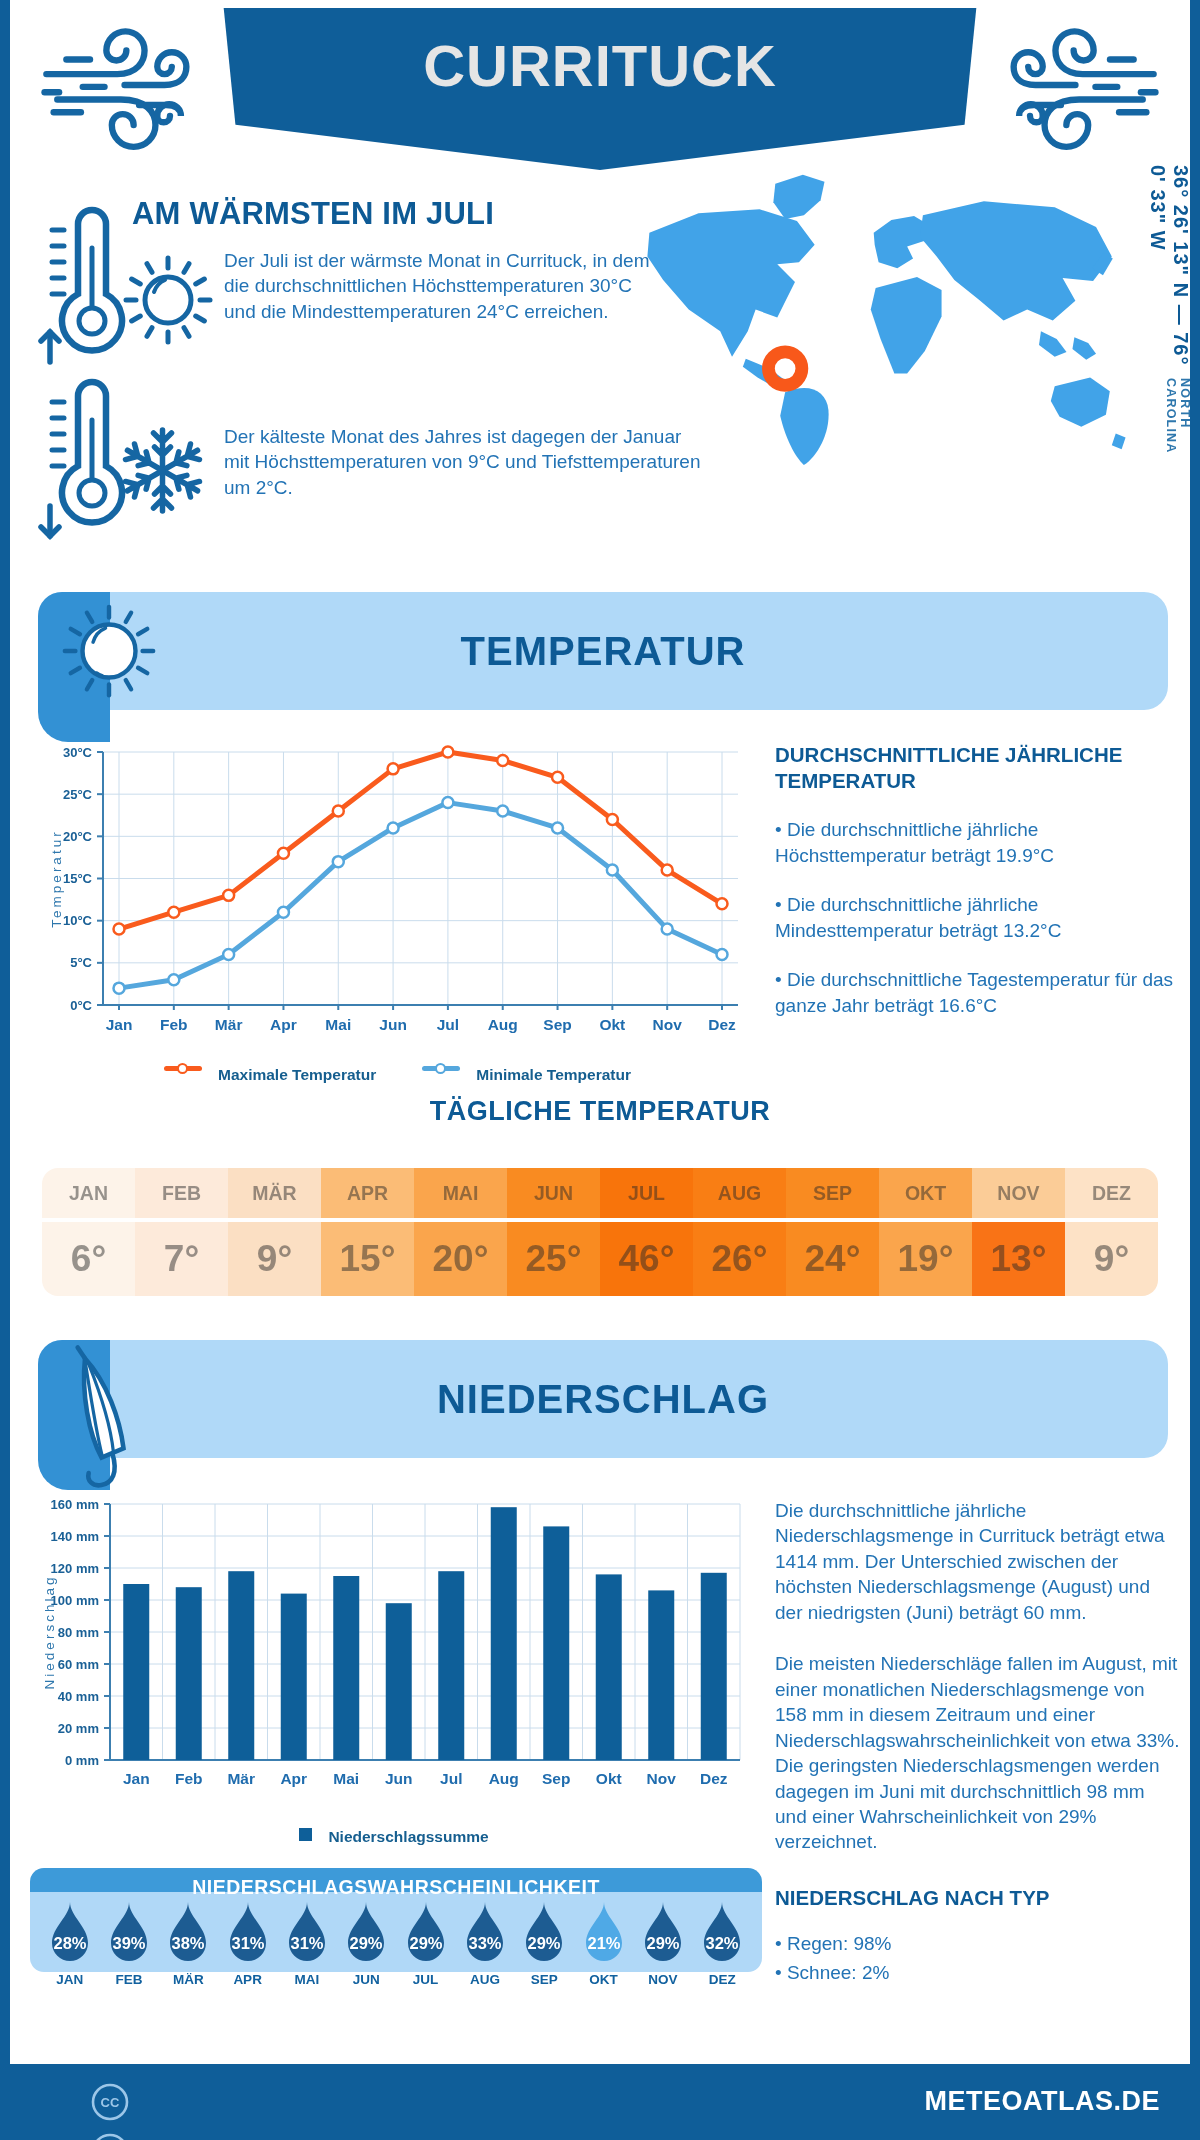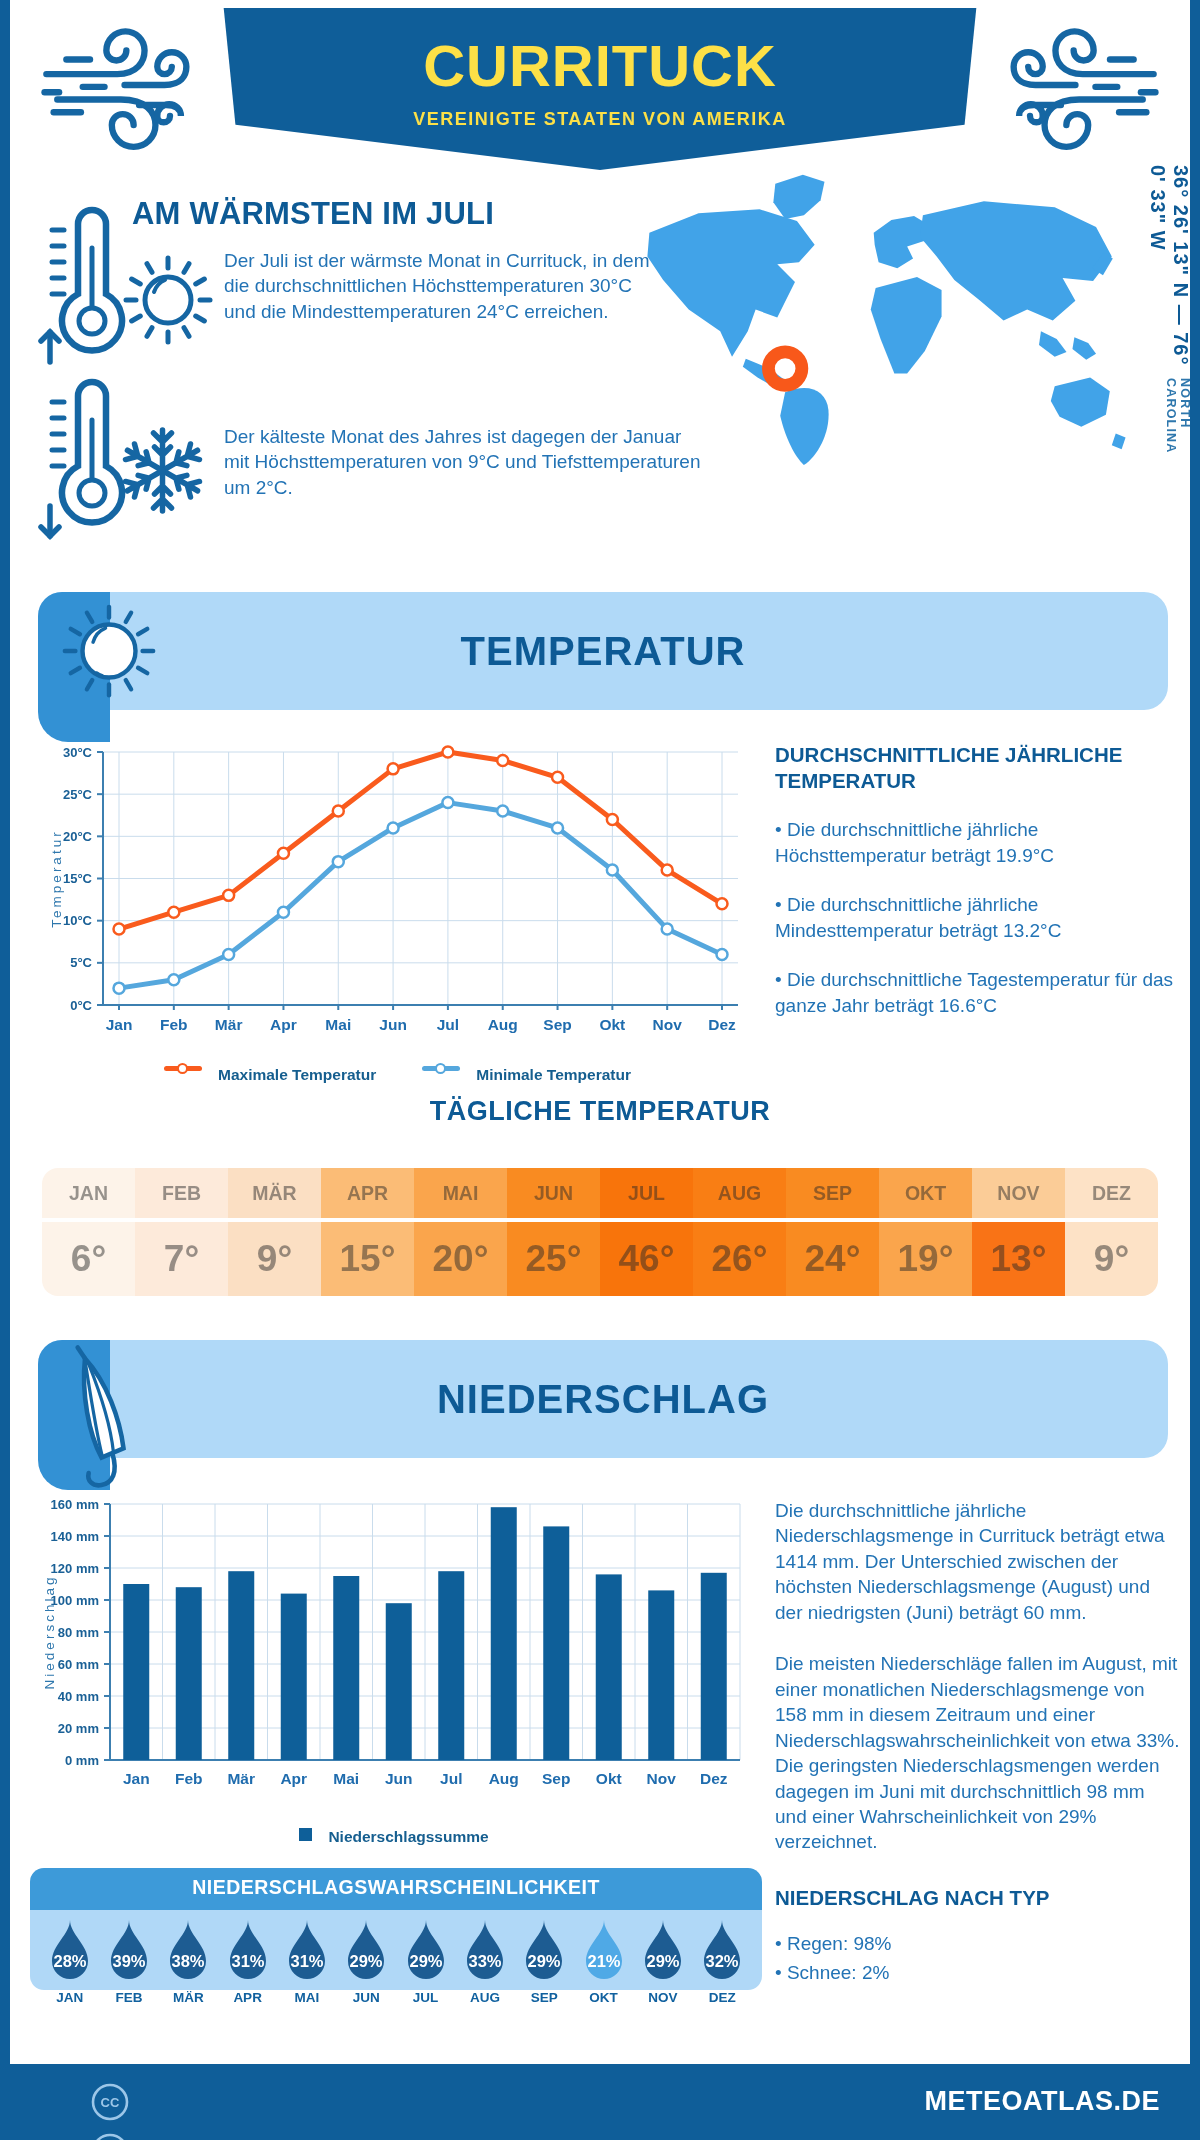--- a/index.html
+++ b/index.html
@@ -4,21 +4,21 @@
 <style>
   html,body{margin:0;padding:0;background:#e8eef2;}
   .page{position:relative;width:1200px;height:2140px;margin:0 auto;background:#ffffff;
         font-family:"Liberation Sans",sans-serif;overflow:hidden;}
   .abs{position:absolute;}
   
   .side-border{position:absolute;top:0;bottom:0;width:10px;background:#0f5e99;z-index:60;}
   .side-border.left{left:0}.side-border.right{right:0}
   
   .banner{left:208px;top:8px;width:784px;height:162px;background:#0f5e99;
-          clip-path:polygon(2% 0,98% 0,96.5% 72%,50% 100%,3.5% 72%);text-align:center;color:#fde047;z-index:5;}
+          clip-path:polygon(2% 0,98% 0,96.5% 72%,50% 100%,3.5% 72%);text-align:center;color:#e5e5e5;z-index:5;}
   .banner h1{margin:24px 0 0 0;font-size:58px;font-weight:800;letter-spacing:1px;}
   .banner .sub{margin-top:10px;font-size:18px;font-weight:600;letter-spacing:1.5px;}
   
   .h-blue{color:#0d5a95;font-weight:800;}
   .big-h{font-size:31px;letter-spacing:.2px;}
   .body-t{color:#2273b5;font-size:19px;line-height:1.34;}
   
   .sec-light{height:118px;background:#b0d9f8;border-radius:24px;}
   .sec-dark{width:72px;height:150px;background:#3391d4;border-radius:24px 0 0 30px;}
   .sec-title{font-size:40px;font-weight:800;color:#0d5a95;letter-spacing:1px;line-height:118px;text-align:center;}
@@ -33,21 +33,21 @@
   .trow.vals .tcell:first-child{border-bottom-left-radius:16px;}
   .trow.vals .tcell:last-child{border-bottom-right-radius:16px;}
   
   .legend{display:flex;justify-content:center;align-items:center;gap:46px;color:#155e8f;font-size:15.5px;font-weight:600;}
   .lg-item{display:flex;align-items:flex-start;gap:16px;}
   .lg-line{width:38px;height:5px;border-radius:3px;position:relative;}
   .lg-line i{position:absolute;left:13px;top:-3.5px;width:7px;height:7px;border-radius:50%;background:#fff;border:2.5px solid currentColor;display:block;}
   .lg-sq{width:13px;height:13px;background:#0e5f99;display:inline-block;}
   
   .prob{left:30px;top:1868px;width:732px;}
-  .prob-head{height:42px;background:#3d9ad9;border-radius:14px 14px 0 0;color:#fff;font-weight:800;
+  .prob-head{height:24px;background:#3d9ad9;border-radius:14px 14px 0 0;color:#fff;font-weight:800;
              font-size:19.5px;letter-spacing:.5px;text-align:center;line-height:38px;}
   .prob-body{height:80px;background:#b0d8f7;border-radius:0 0 14px 14px;display:flex;
              justify-content:space-around;align-items:flex-start;padding:8px 10px 0 10px;box-sizing:border-box;}
   .drop-wrap{text-align:center;width:54px;}
   .drop-wrap .mon{font-size:13.5px;font-weight:800;color:#11619f;margin-top:2px;}
   
   .coords{left:1146px;top:165px;height:305px;writing-mode:vertical-rl;display:flex;gap:6px;}
   .coords .c1{font-size:20px;font-weight:800;color:#0d5a95;letter-spacing:1px;}
   .coords .c2{font-size:12.5px;font-weight:600;color:#2e77ad;letter-spacing:1.2px;}
   
@@ -61,21 +61,20 @@
 </style>
 </head>
 <body>
 
 <div class="page">
   <div class="side-border left"></div>
   <div class="side-border right"></div>
 
   <div class="abs banner">
     <h1>CURRITUCK</h1>
-    <div class="sub">VEREINIGTE STAATEN VON AMERIKA</div>
   </div>
 
   <svg class="abs" style="left:30px;top:25px" width="200" height="140" viewBox="0 0 220 150">
     <g fill="none" stroke="#1566a3" stroke-width="7" stroke-linecap="round">
       <path d="M18 52 H96 C118 52 126 38 126 26 A21 21 0 1 0 84 26 A11 11 0 0 0 106 26"></path>
       <path d="M104 64 H148 C166 64 172 54 172 44 A16 16 0 1 0 140 44 A8 8 0 0 0 156 44"></path>
       <path d="M30 80 H100 C128 80 138 94 138 108 A24 24 0 1 1 90 108 A12 12 0 0 1 114 108"></path>
       <path d="M120 86 H150 C163 86 166 93 166 98 A13 13 0 1 0 140 98 A7 7 0 0 0 154 98"></path>
       <path d="M40 36 h26"></path>
         <path d="M58 66 h24"></path>

